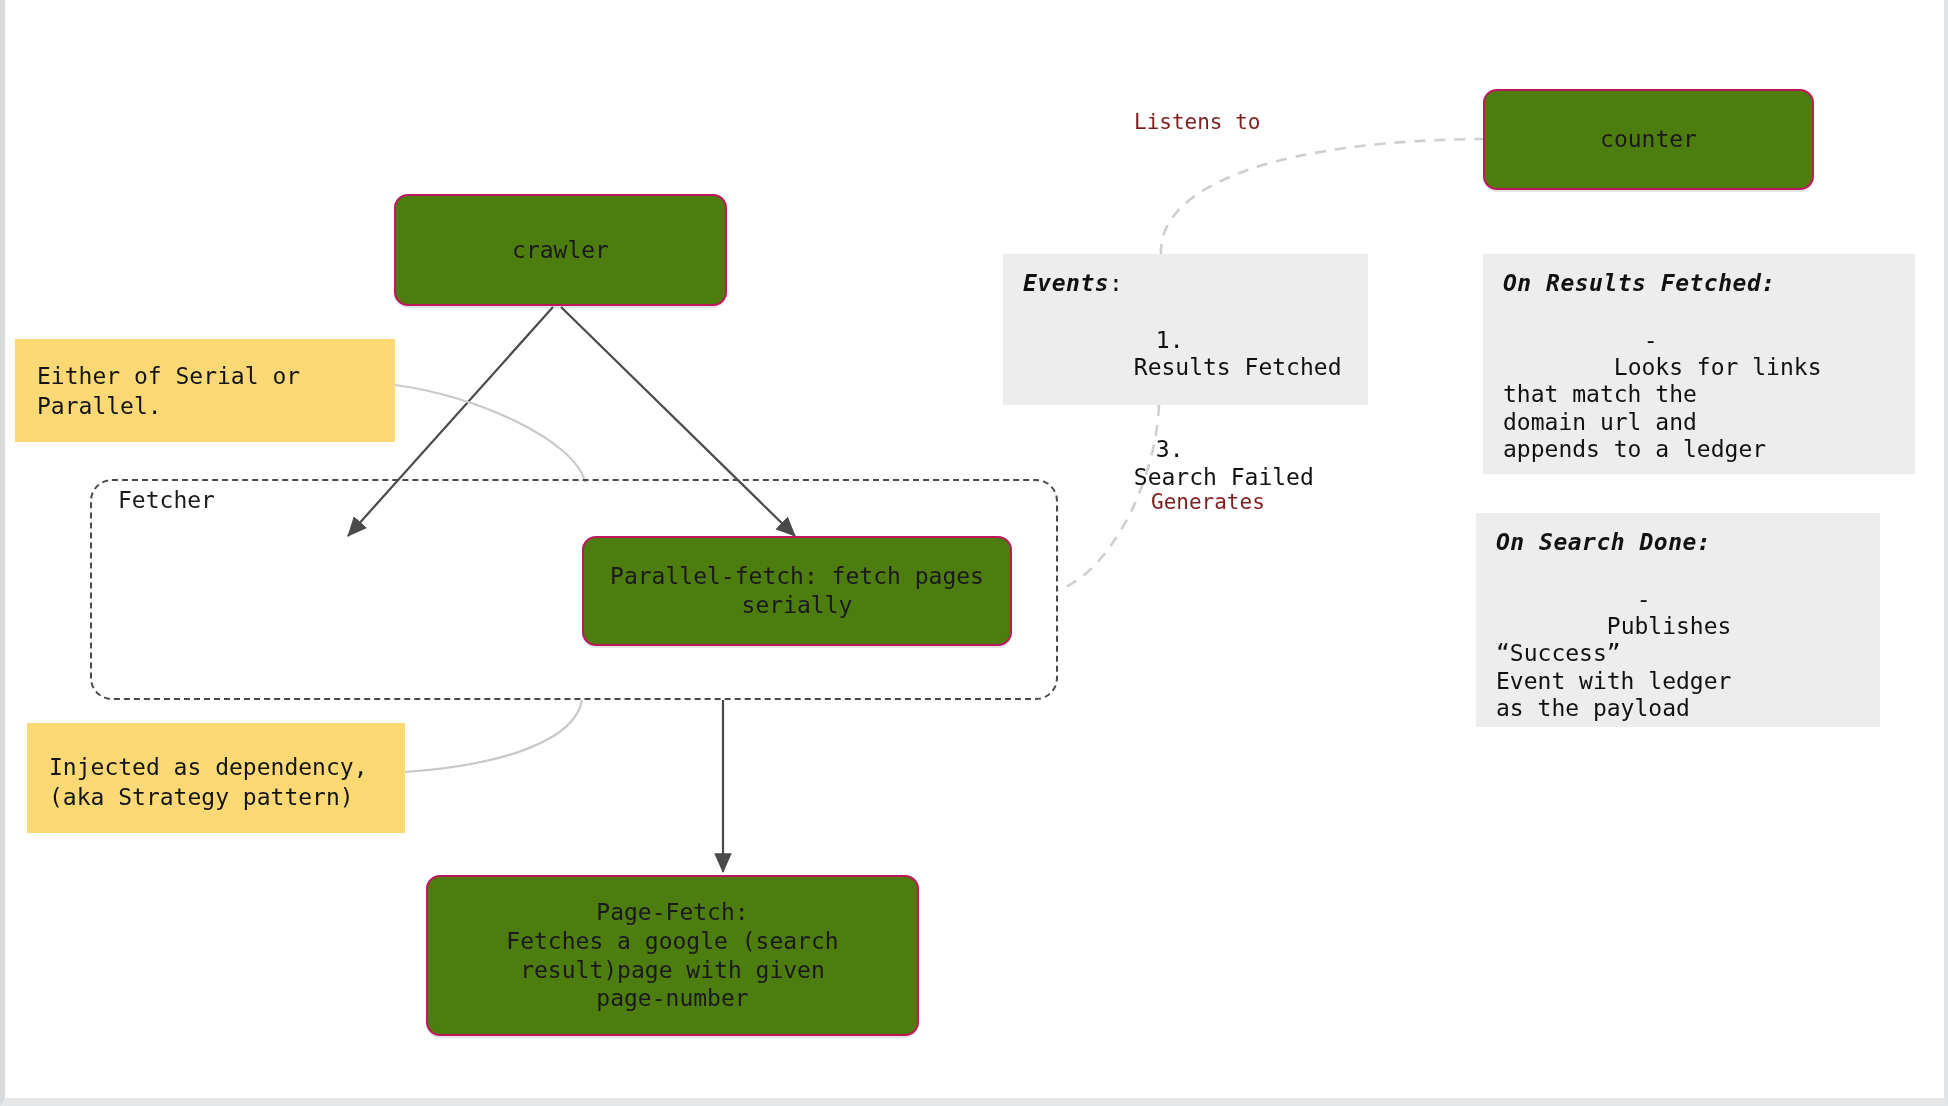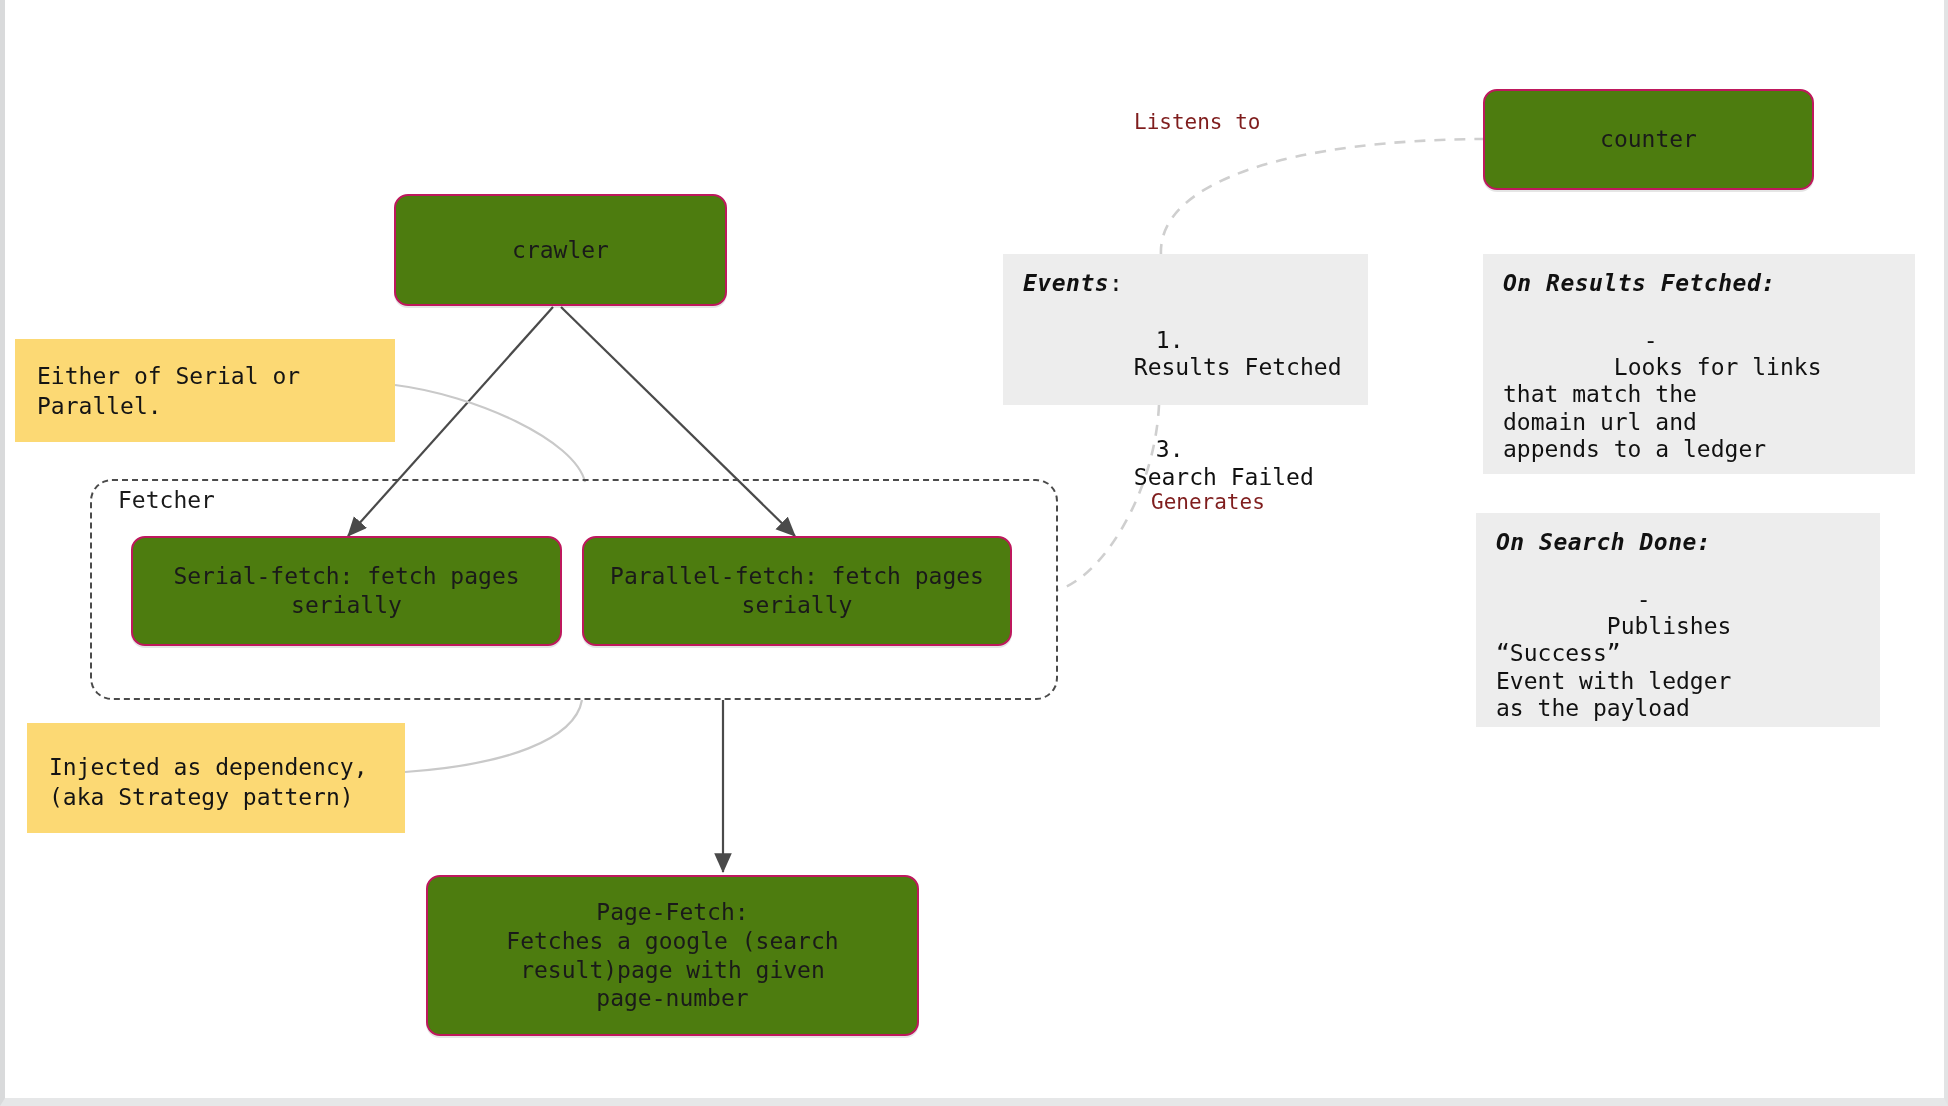--- a/index.html
+++ b/index.html
@@ -156,23 +156,20 @@
     <span>crawler</span>
   </div>
 
   <div class="node" style="left:1478px; top:89px; width:331px; height:101px;">
     <span>counter</span>
   </div>
 
   <div class="group-box" style="left:85px; top:479px; width:968px; height:221px;"></div>
   <div class="group-label" style="left:113px; top:487px;">Fetcher</div>
 
-  <div class="node" style="left:126px; top:536px; width:431px; height:110px;">
-    <span>Serial-fetch: fetch pages serially</span>
-  </div>
 
   <div class="node" style="left:577px; top:536px; width:430px; height:110px;">
     <span>Parallel-fetch: fetch pages serially</span>
   </div>
 
   <div class="node" style="left:421px; top:875px; width:493px; height:161px;">
     <span>Page-Fetch:
 Fetches a google (search
 result)page with given
 page-number</span>

